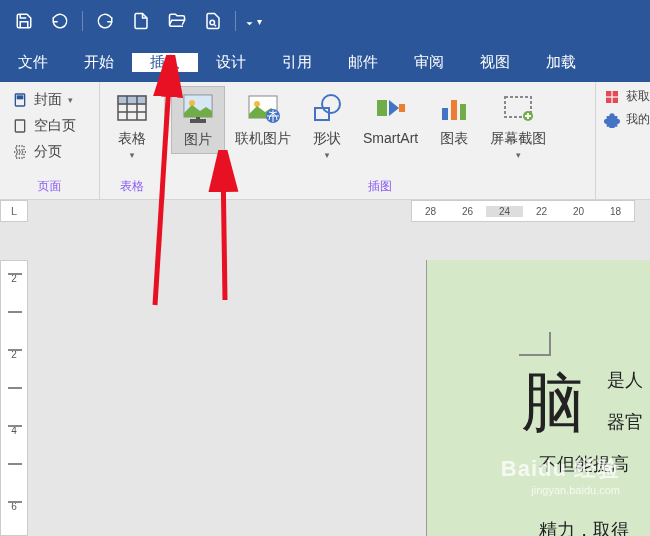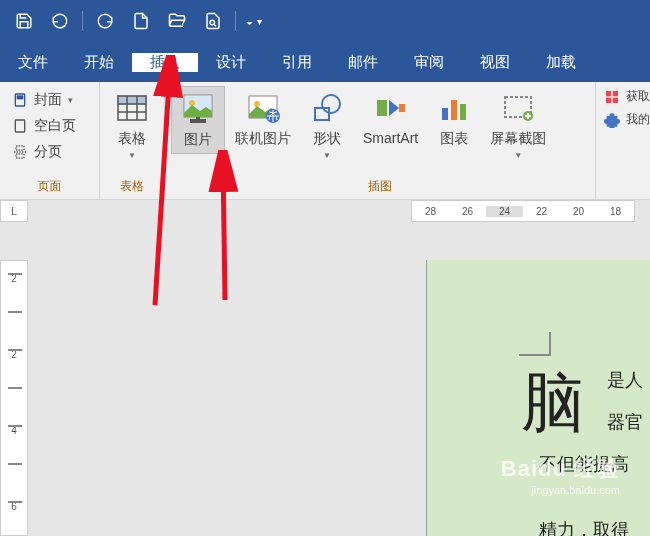--- a/index.html
+++ b/index.html
@@ -10,21 +10,21 @@
   .qat-item svg { width: 18px; height: 18px; }
   .qat-sep { width: 1px; height: 20px; background: rgba(255,255,255,0.3); margin: 0 2px; }
   
   .tabs { background: #2b579a; height: 40px; display: flex; align-items: center; }
   .tab { padding: 0 18px; display: flex; align-items: center; color: #fff; font-size: 15px; cursor: pointer; }
   .tab.active { background: #fff; color: #2b579a; }
   
   .ribbon { background: #f1f1f1; height: 118px; display: flex; border-bottom: 1px solid #d4d4d4; }
   .group { display: flex; flex-direction: column; border-right: 1px solid #d4d4d4; padding: 4px 6px 0; }
   .group-content { flex: 1; display: flex; align-items: flex-start; gap: 2px; }
-  .group-label { text-align: center; font-size: 12px; color: #a16207; padding: 2px 0 4px; }
+  .group-label { text-align: center; font-size: 12px; color: #8b5cf6; padding: 2px 0 4px; }
   
   .small-btn { display: flex; align-items: center; gap: 6px; padding: 3px 6px; font-size: 14px; color: #444; cursor: pointer; white-space: nowrap; }
   .small-btn svg { width: 16px; height: 16px; flex-shrink: 0; }
   
   .big-btn { display: flex; flex-direction: column; align-items: center; justify-content: flex-start; padding: 4px 8px; cursor: pointer; min-width: 50px; }
   .big-btn.highlighted { background: #d6d6d6; border: 1px solid #bbb; }
   .big-btn .icon { width: 36px; height: 36px; display: flex; align-items: center; justify-content: center; margin-bottom: 4px; }
   .big-btn .label { font-size: 14px; color: #444; text-align: center; white-space: nowrap; }
   .big-btn .dd { font-size: 9px; color: #666; margin-top: 2px; }
   

